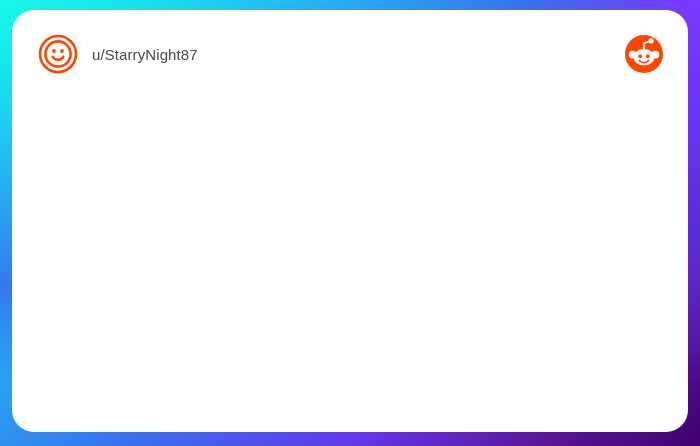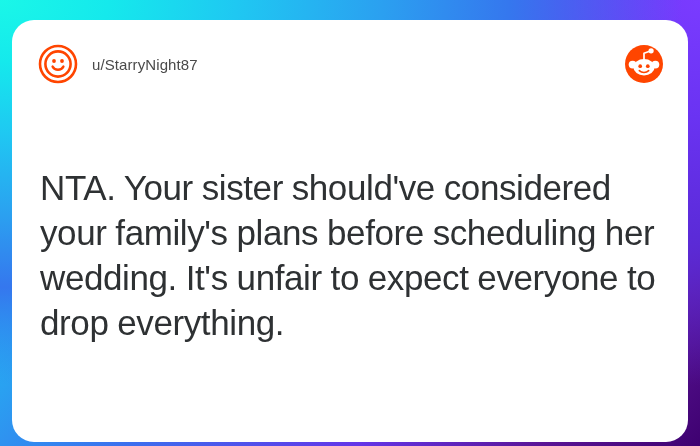--- a/index.html
+++ b/index.html
@@ -21,21 +21,21 @@
       radial-gradient(130% 115% at 0% 0%, #1AF7E8 0%, #15E9EC 12%, #1FC8F2 26%, #2BA0F0 42%, #3577EE 56%, transparent 75%),
       radial-gradient(120% 120% at 100% 0%, #7A3BFF 0%, #6A33F2 22%, #5B2BD8 44%, transparent 72%),
       linear-gradient(135deg, #16F5E6 0%, #23B4F2 28%, #3B6FEE 50%, #6336E8 70%, #5A1596 86%, #3E0170 100%);
     box-sizing: border-box;
     overflow: hidden;
   }
 
   #card {
     position: absolute;
     left: 12px;
-    top: 20px;
+    top: 10px;
     width: 676px;
     height: 422px;
     background: #FFFFFF;
     border-radius: 22px;
     box-sizing: border-box;
     overflow: hidden;
   }
 
   #header {
     position: absolute;
@@ -123,17 +123,16 @@
           <circle cx="16.2" cy="22.2" r="1.85" fill="#FF4500"></circle>
           <circle cx="23.8" cy="22.2" r="1.85" fill="#FF4500"></circle>
           <path d="M15.3 26.6 A6.2 5.2 0 0 0 24.7 26.6" fill="none" stroke="#FF4500" stroke-width="1.5" stroke-linecap="round"></path>
           <path d="M20 15.2 L20 9.2 L26.4 7.0" fill="none" stroke="#FFFFFF" stroke-width="1.7" stroke-linecap="round" stroke-linejoin="round"></path>
           <circle cx="27.1" cy="6.8" r="2.6" fill="#FFFFFF"></circle>
         </svg>
       </span>
 
     </div>
 
-    <div id="quote">NTA. Your sister should've considered your family's plans before scheduling her wedding. It's unfair to expect everyone to drop everything.</div>
 
   </div>
 
 </div>
 
 </body></html>

